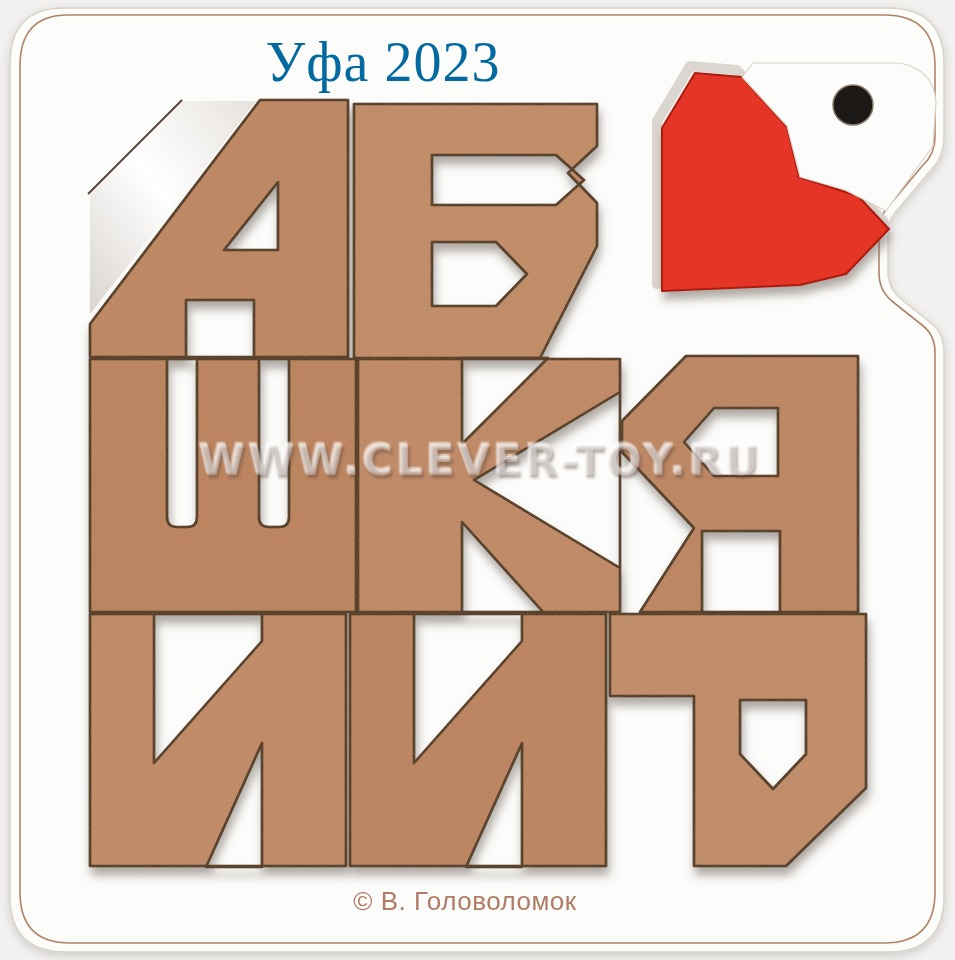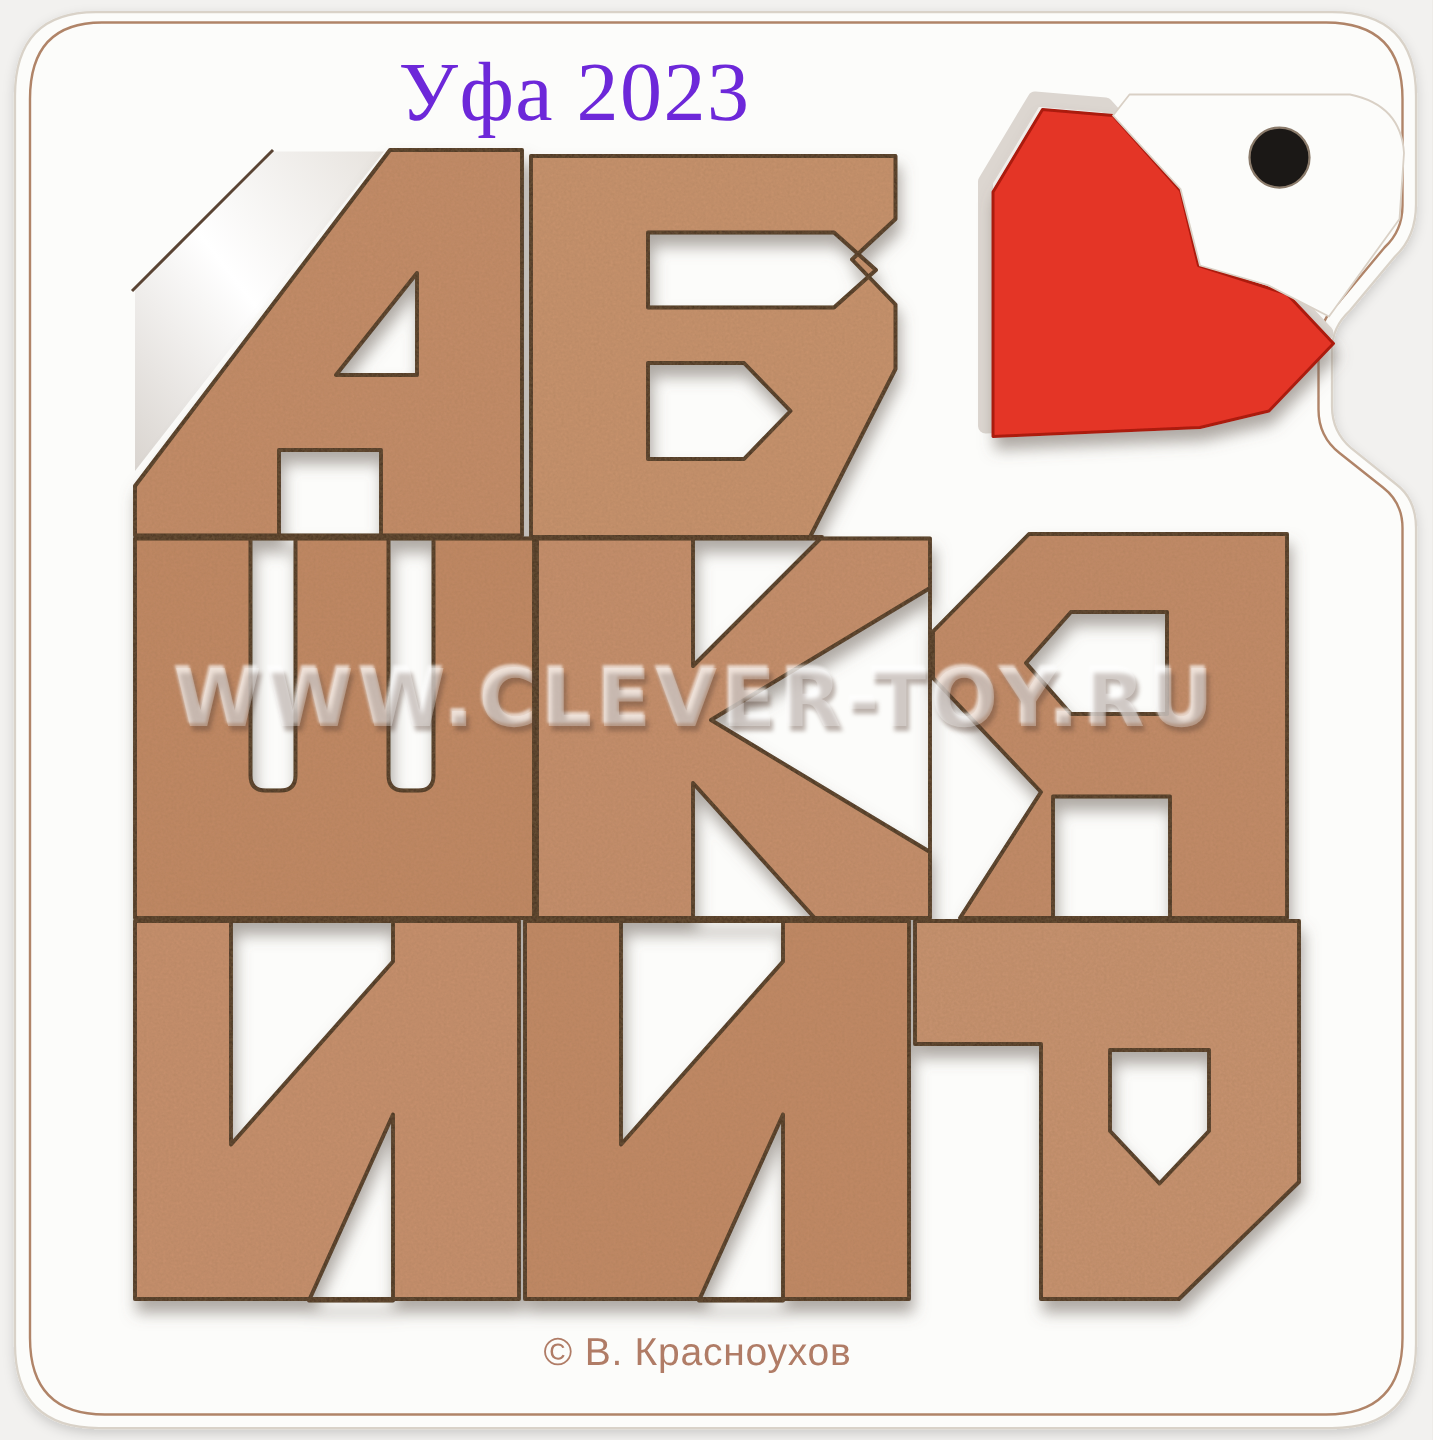--- a/index.html
+++ b/index.html
@@ -5,22 +5,22 @@
   html,body{margin:0;padding:0;background:#e9e7e4;}
   .stage{position:relative;width:955px;height:960px;overflow:hidden;
          background:#f2f1ef;font-family:"Liberation Sans",sans-serif;}
   .stage svg{position:absolute;left:0;top:0;}
   .edition-label{position:absolute;left:383px;top:30px;transform:translateX(-50%);
          font-family:"Liberation Serif",serif;font-size:56px;font-weight:400;
          color:#9d6b51;letter-spacing:1px;white-space:nowrap;}
   .credits{position:absolute;left:465px;top:886px;transform:translateX(-50%);
          display:flex;gap:28px;font-size:26px;color:#b07c66;letter-spacing:.5px;
          white-space:pre;}
-  .watermark{position:absolute;left:464px;top:436px;transform:translateX(-50%);
-         font-family:"DejaVu Sans",sans-serif;font-weight:700;font-size:53px;
+  .watermark{position:absolute;left:480px;top:436px;transform:translateX(-50%);
+         font-family:"DejaVu Sans",sans-serif;font-weight:700;font-size:42px;
          letter-spacing:3px;white-space:nowrap;color:rgba(255,255,255,0.30);
          text-shadow:2px 3px 3px rgba(90,66,52,0.40),-1px -2px 2px rgba(255,255,255,0.65);
          pointer-events:none;}
 </style>
 </head>
 <body>
 
 <div class="stage" style="background: rgb(242, 241, 239);">
 
   <svg id="scene" width="955" height="960" viewBox="0 0 955 960">
@@ -73,20 +73,20 @@
         </g>
       <g id="acrylic-group">
           <path d="M662,128 L695,73 L742,77 L787,127 L799,177 L858,196 L889,229 L846,274 L800,285 L662,291 Z" fill-rule="evenodd" stroke-linejoin="round" aria-label="♥" fill="#e43427" stroke="#ab1a10" stroke-width="2"></path>
         </g>
     </g>
 
     <path id="hang-tab" stroke-linejoin="round" d="M753,63 L900,63 Q934,70 936,102 L933,146 L886,211 L845,190 L800,177 L787,126 L742,77 Z" fill="#fcfcfa" stroke="#d9d0c5" stroke-width="1.2"></path>
     <circle id="hang-hole" cx="853" cy="105" r="20" fill="#1b1816" stroke="#8a7a6a" stroke-width="1.5"></circle>
   </svg>
 
-  <div class="edition-label" style="color: #6d28d9;">Уфа 2023</div>
+  <div class="edition-label" style="color: #0369a1;">Уфа 2023</div>
 
   <div class="watermark">WWW.CLEVER-TOY.RU</div>
 
   <div class="credits" style="color: rgb(176, 124, 102);">
-    <span>© В. Красноухов</span>
+    <span>© В. Головоломок</span>
   </div>
 </div>
 
 </body></html>

